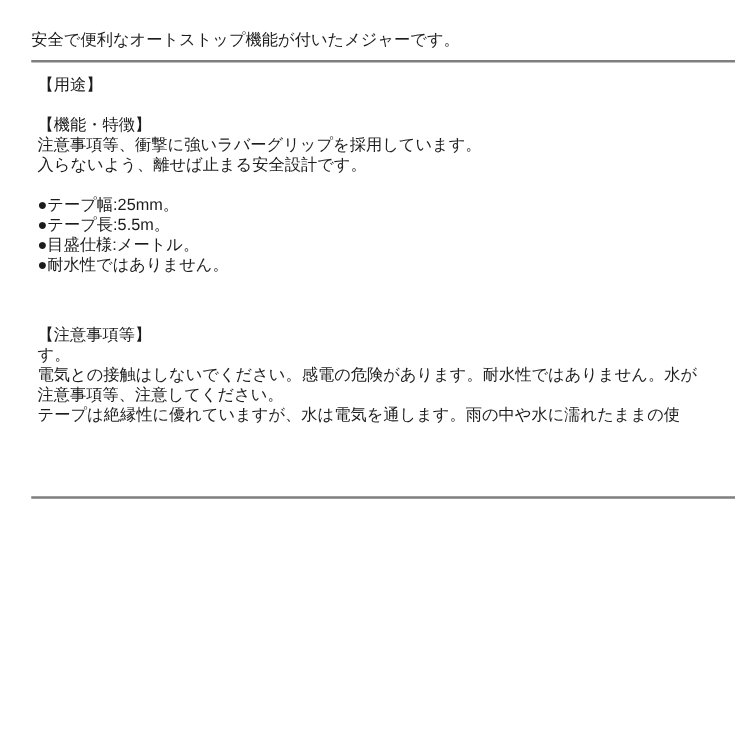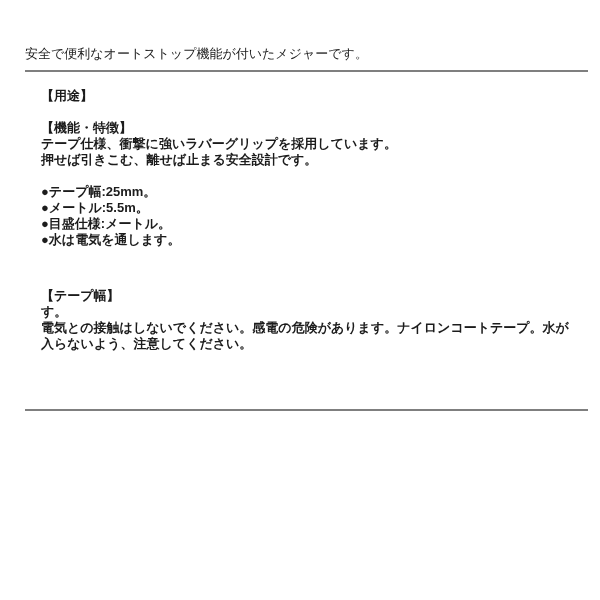--- a/index.html
+++ b/index.html
@@ -9,21 +9,21 @@
   }
   body {
     width: 600px;
     height: 600px;
     overflow: hidden;
   }
   .page {
     box-sizing: border-box;
     width: 600px;
     height: 600px;
-    padding: 46px 12px 0 25px;
+    padding: 24px 12px 0 25px;
     font-family: "Liberation Sans", "DejaVu Sans", sans-serif;
     font-size: 13px;
     line-height: 16px;
     color: #1c1c1c;
     background: #ffffff;
   }
   .line {
     height: 16px;
     white-space: nowrap;
   }
@@ -33,23 +33,22 @@
   hr.divider {
     border: none;
     height: 2px;
     background: #7f7f7f;
     margin: 8px 0 10px 0;
   }
   hr.divider.bottom {
     margin: 57px 0 0 0;
   }
   section.sec {
-    margin: 16px;
+    margin: 5px;
     padding: 0;
-    font-weight: bold;
   }
   section.gap-one {
     margin-top: 16px;
   }
   section.gap-two {
     margin-top: 40px;
   }
 </style>
 </head>
 <body>
@@ -59,33 +58,34 @@
   <p class="line intro">安全で便利なオートストップ機能が付いたメジャーです。</p>
 
   <hr class="divider">
 
   <section class="sec">
     <div class="line">【用途】</div>
   </section>
 
   <section class="sec gap-one">
     <div class="line">【機能・特徴】</div>
-    <div class="line">テープ仕様、衝撃に強いラバーグリップを採用しています。</div>
-    <div class="line">押せば引きこむ、離せば止まる安全設計です。</div>
+    <div class="line">注意事項等、衝撃に強いラバーグリップを採用しています。</div>
+    <div class="line">入らないよう、離せば止まる安全設計です。</div>
   </section>
 
   <section class="sec gap-one">
     <div class="line">●テープ幅:25mm。</div>
-    <div class="line">●メートル:5.5m。</div>
+    <div class="line">●テープ長:5.5m。</div>
     <div class="line">●目盛仕様:メートル。</div>
-    <div class="line">●水は電気を通します。</div>
+    <div class="line">●耐水性ではありません。</div>
   </section>
 
   <section class="sec gap-two">
-    <div class="line">【テープ幅】</div>
+    <div class="line">【注意事項等】</div>
     <div class="line">す。</div>
-    <div class="line">電気との接触はしないでください。感電の危険があります。ナイロンコートテープ。水が</div>
-    <div class="line">入らないよう、注意してください。</div>
+    <div class="line">電気との接触はしないでください。感電の危険があります。耐水性ではありません。水が</div>
+    <div class="line">注意事項等、注意してください。</div>
+    <div class="line">テープは絶縁性に優れていますが、水は電気を通します。雨の中や水に濡れたままの使</div>
   </section>
 
   <hr class="divider bottom">
 
 </div>
 
 </body></html>

